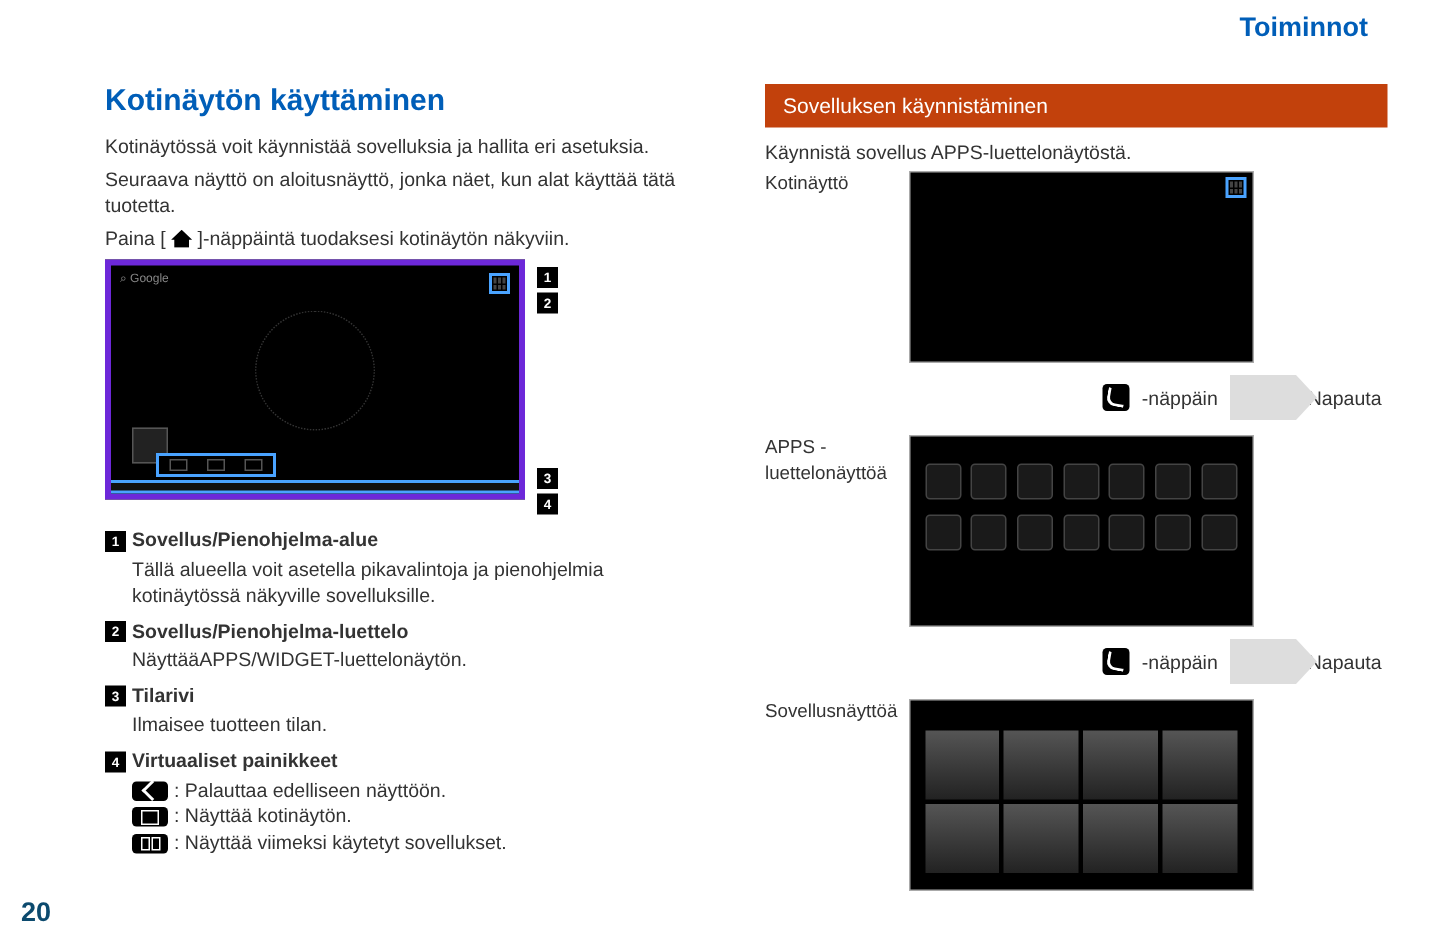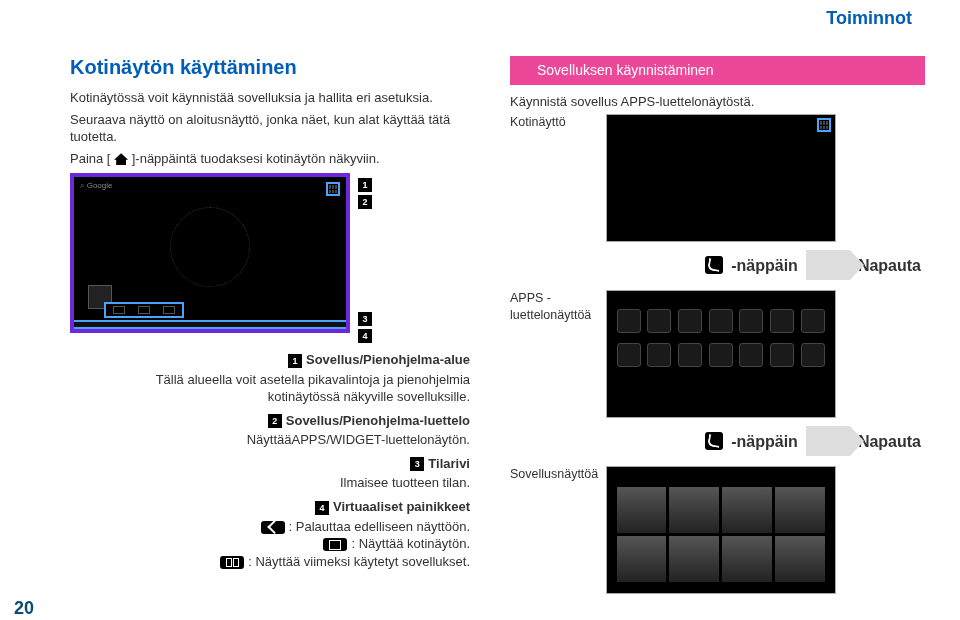--- a/index.html
+++ b/index.html
@@ -103,36 +103,36 @@
   .callout-2 { left:358px; top:312px; }
   .num-box {
     width:14px; height:14px; background:#000; color:#fff; font-size:9px;
     display:flex; align-items:center; justify-content:center; font-weight:bold;
   }
   .num-box-inline{
     display:inline-flex; width:14px; height:14px; background:#000; color:#fff; font-size:9px;
     align-items:center; justify-content:center; font-weight:bold; vertical-align:middle; margin-right:4px;
   }
 
-  .legend { margin-top: 18px; text-align: right; }
+  .legend { margin-top: 18px; }
   .legend-item { margin-bottom: 6px; }
   .legend-title { font-weight:bold; margin-bottom:2px;}
   .legend-sub { font-weight:normal; }
   .key-icon {
     display:inline-flex; width:24px; height:13px; background:#000; border-radius:3px;
     align-items:center; justify-content:center; vertical-align:middle; margin-right:4px;
   }
   .key-back::before{content:"";width:8px;height:8px;border-left:2px solid #fff;border-bottom:2px solid #fff;transform:rotate(45deg) translate(1px,-1px);}
   .key-home::before{content:"";width:10px;height:8px;border:1px solid #fff;}
   .key-recent{flex-direction:row;gap:1px;}
   .key-recent::before,.key-recent::after{content:"";width:4px;height:7px;border:1px solid #fff;}
 
   
   .blue-bar {
-    background:#ec4899; color:#fff; padding:5px 27px; font-size:14px;
+    background:#c2410c; color:#fff; padding:5px 12px; font-size:14px;
     margin-bottom:8px;
   }
   .r-label { display:inline-block; width:92px; vertical-align:top; font-size:12.5px;}
   .r-screen {
     display:inline-block; width:230px; height:128px; background:#000;
     border:1px solid #aaa; vertical-align:top; position:relative;
   }
   .rs-grid {
     position: absolute; top:3px; right:4px; width:14px; height:14px;
     border:2px solid #4aa3ff; display:grid; grid-template-columns:repeat(3,1fr); gap:1px; padding:1px;
@@ -148,21 +148,21 @@
     margin:8px 0 10px; display:flex; align-items:center; gap:8px; justify-content:flex-end;
     padding-right:4px;
   }
   .back-badge{
     width:18px;height:18px;background:#000;border-radius:3px;position:relative;
   }
   .back-badge::before{
     content:"";position:absolute;inset:3px;border:2px solid #fff;border-right:none;border-top:none;
     border-radius:0 0 0 6px; transform:rotate(10deg);
   }
-  .act-label{font-weight:bold;font-size:16px;}
+  .act-label{font-weight:normal;font-size:13px;}
   .arrow{
     width:44px;height:30px;background:#ddd;position:relative;
   }
   .arrow::after{
     content:"";position:absolute;right:-14px;top:0;border-left:14px solid #ddd;
     border-top:15px solid transparent;border-bottom:15px solid transparent;
   }
   .row2{margin-top:4px;}
 </style>
 </head>

